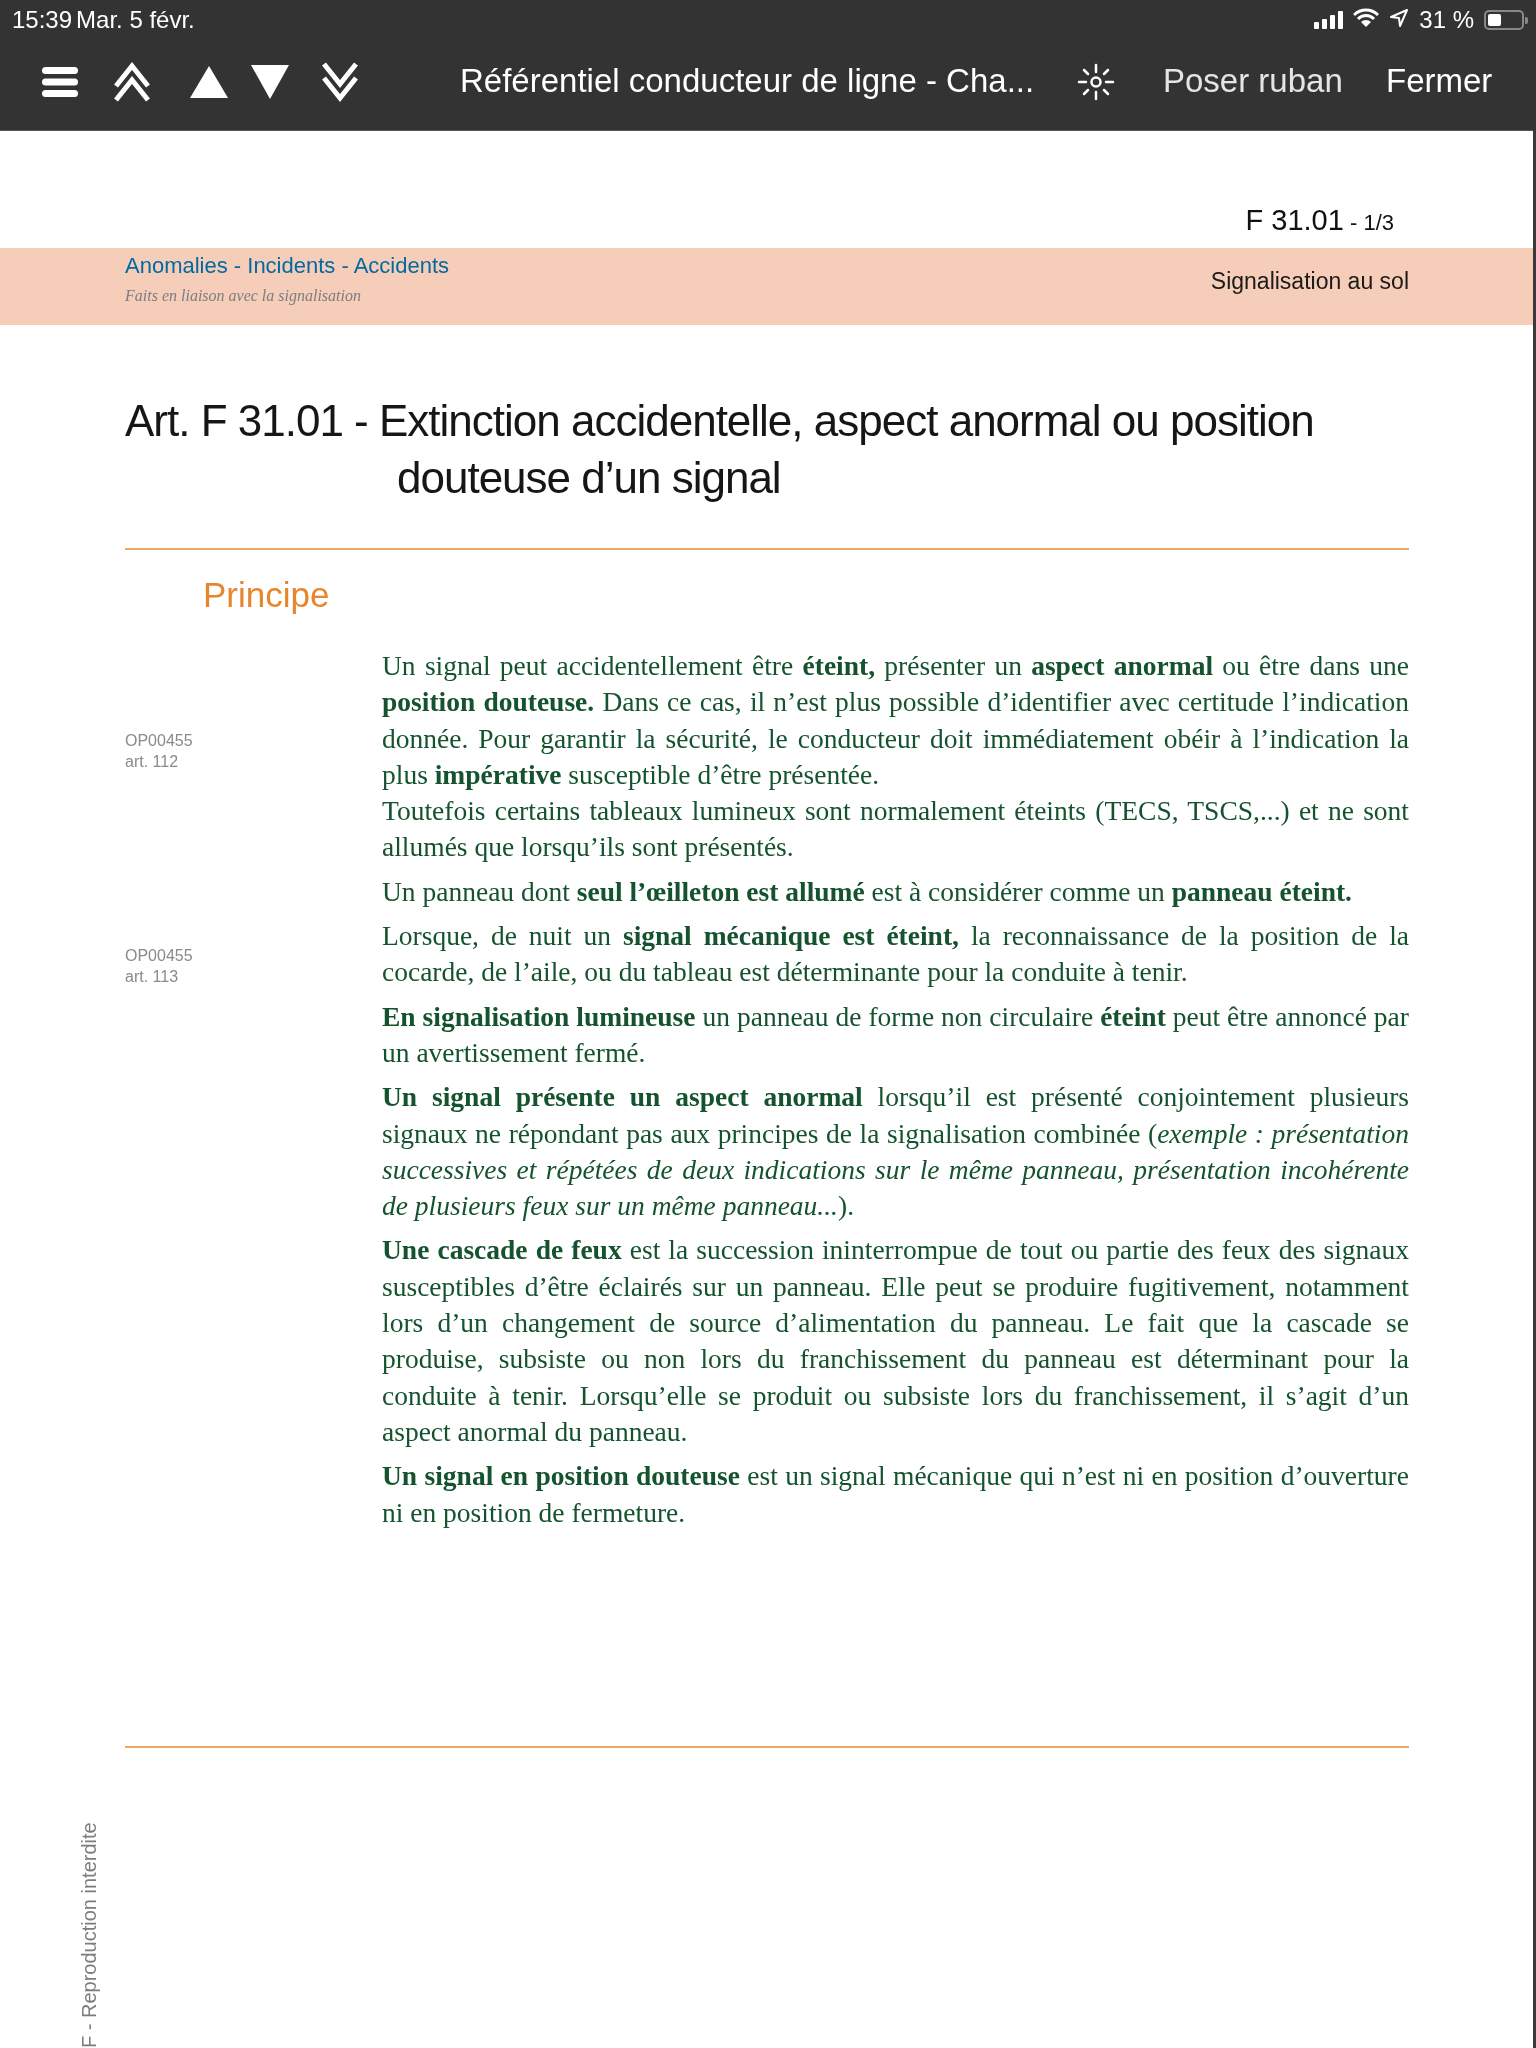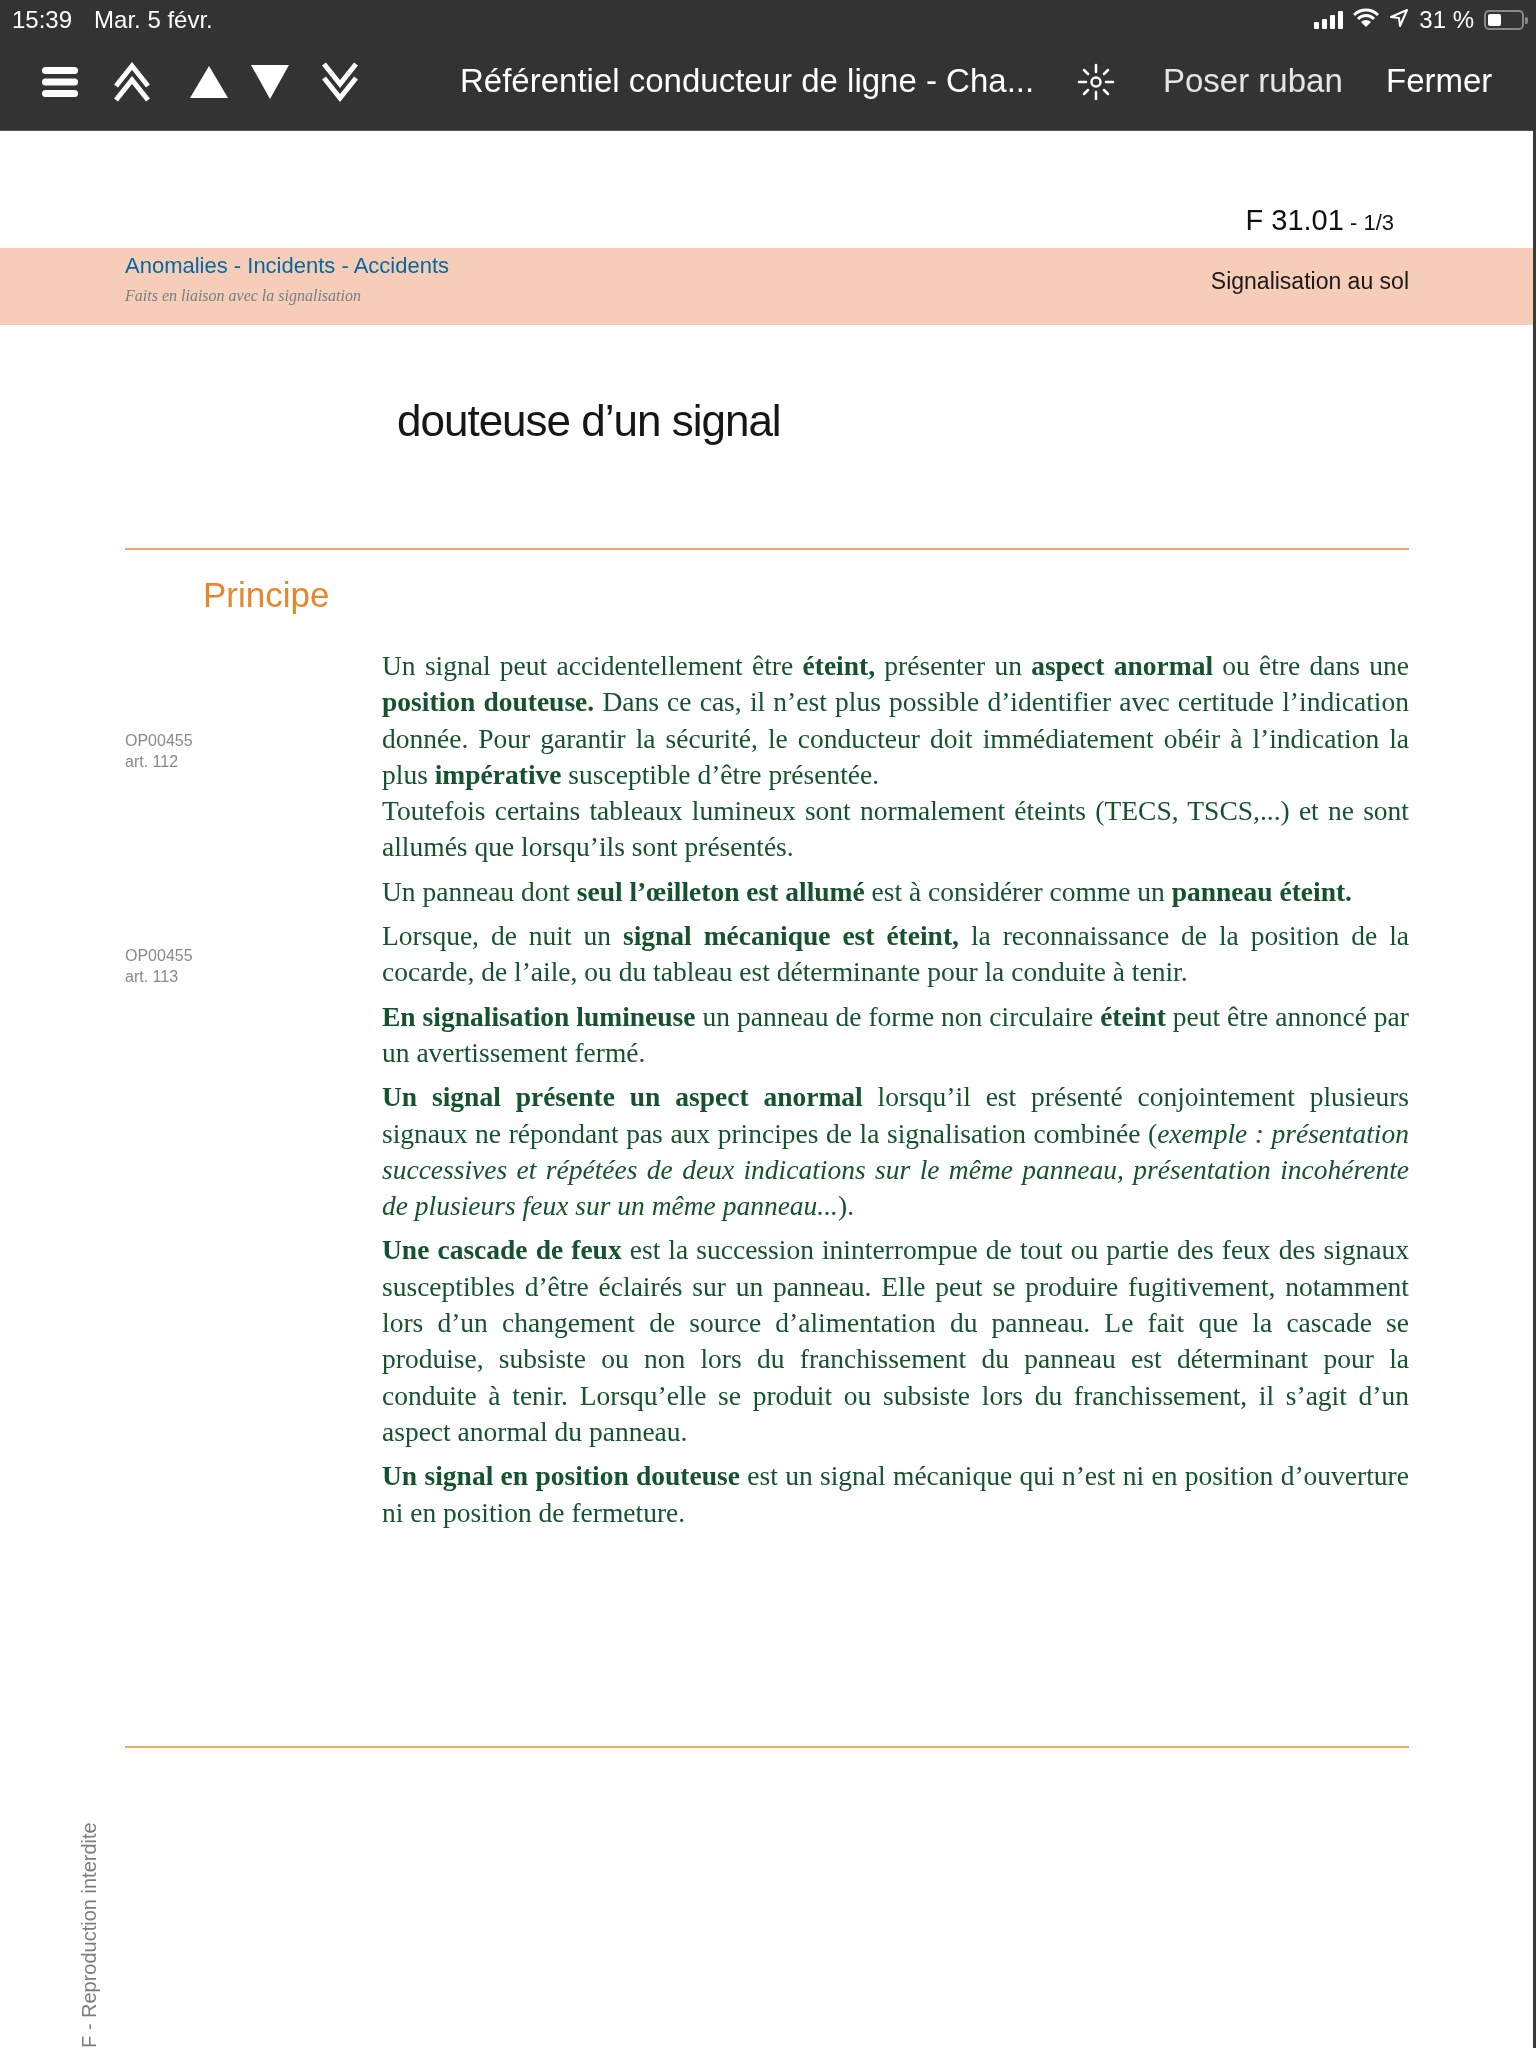--- a/index.html
+++ b/index.html
@@ -9,21 +9,21 @@
     font-family: "Liberation Sans", sans-serif;
   }
   
   .topbar {
     position: absolute; left: 0; top: 0; width: 1536px; height: 130px;
     background: #333333; color: #ffffff;
     border-bottom: 1px solid #555;
   }
   .status-left {
     position: absolute; left: 12px; top: 6px; font-size: 24px; color: #fff;
-    display: flex; gap: 22px;
+    display: flex; gap: 4px;
   }
   .status-right {
     position: absolute; right: 12px; top: 6px; font-size: 24px; color: #fff;
     display: flex; align-items: center; gap: 10px;
   }
   .signal-bars { display: flex; align-items: flex-end; gap: 3px; height: 18px; }
   .signal-bars span { width: 5px; background: #fff; border-radius: 1px; }
   .battery {
     width: 40px; height: 20px; border: 2px solid #888; border-radius: 5px;
     position: relative; box-sizing: border-box;
@@ -187,20 +187,21 @@
 
 <div>
   <div class="page-ref"><span>F 31.01</span><small> - 1/3</small></div>
 
   <div class="band"></div>
   <div class="band-cat">Anomalies - Incidents - Accidents</div>
   <div class="band-sub">Faits en liaison avec la signalisation</div>
   <div class="band-right">Signalisation au sol</div>
 
   <div class="art-title">
+    <span>Art. F 31.01 - Extinction accidentelle, aspect anormal ou position</span>
     <span class="line2">douteuse d’un signal</span>
   </div>
 
   <div class="rule" style="top:548px"></div>
 
   <div class="section-head">Principe</div>
 
   <div class="margin-ref" style="top:730px">
     <div>OP00455</div>
     <div>art. 112</div>

